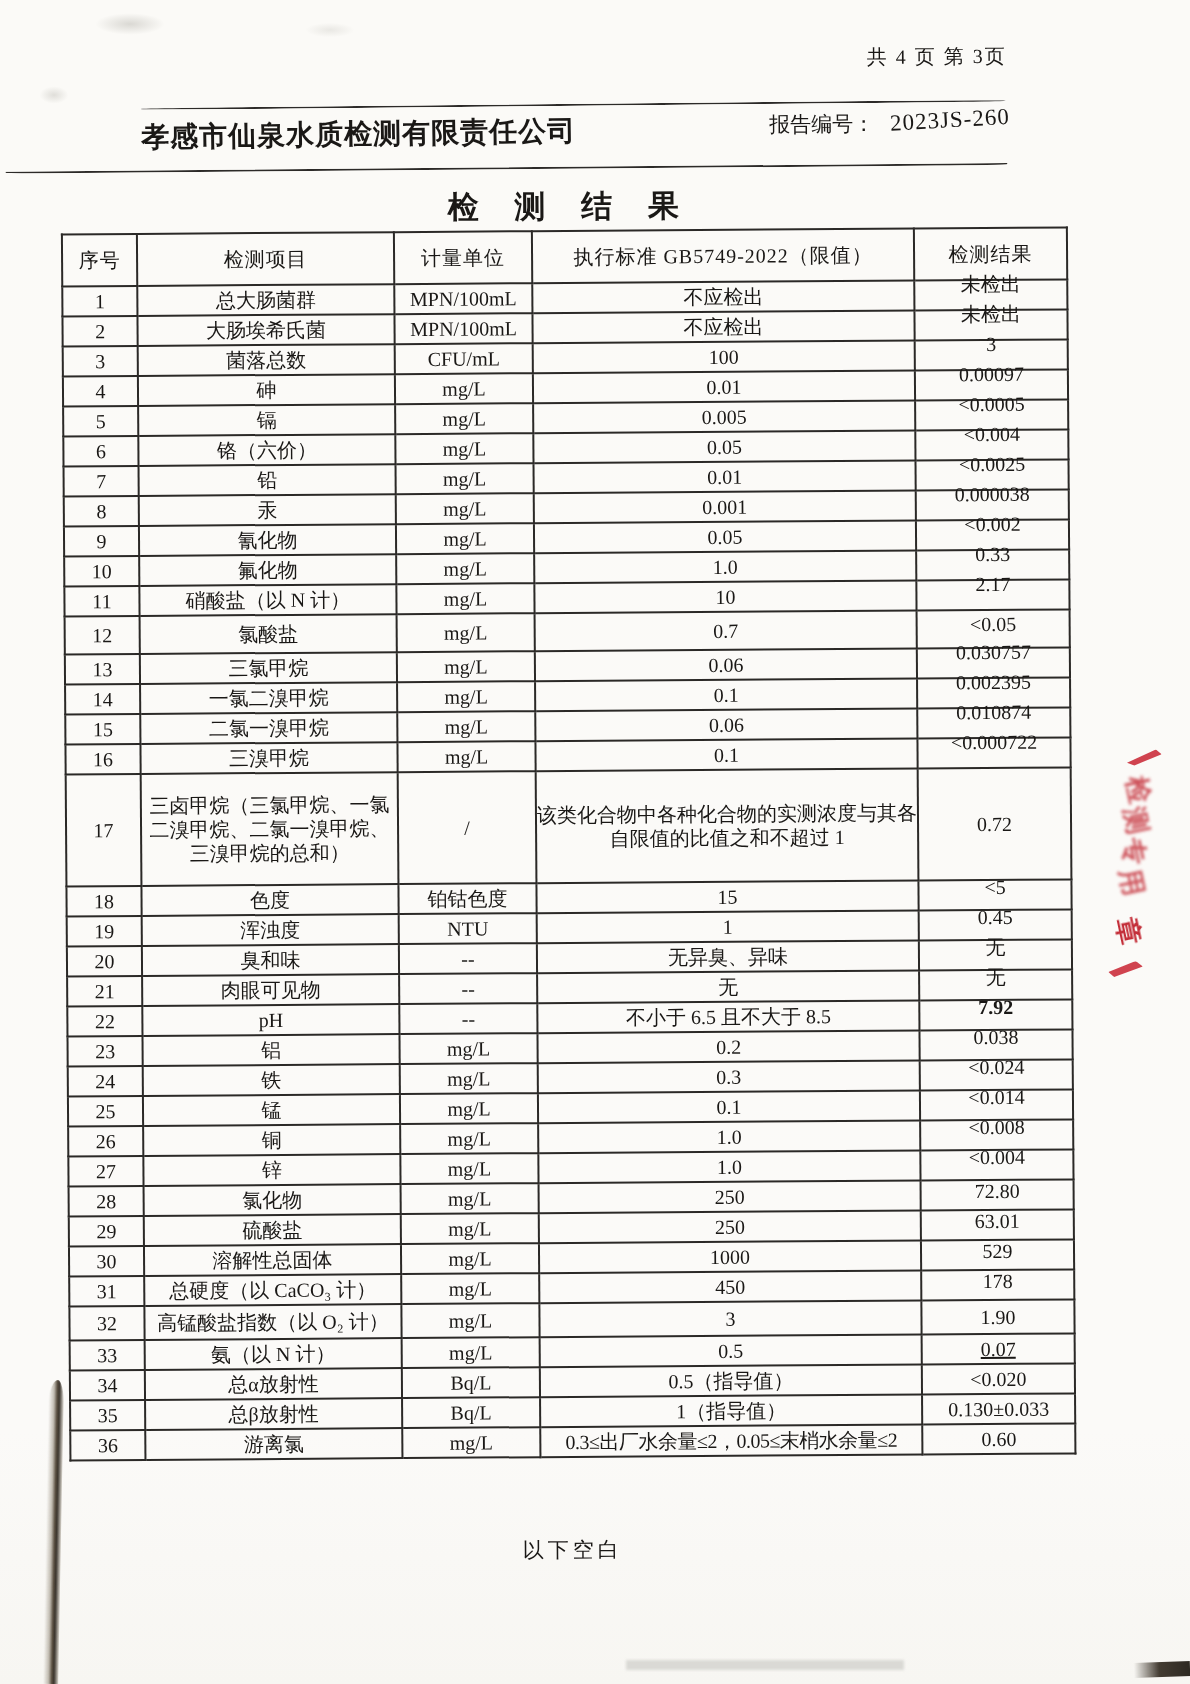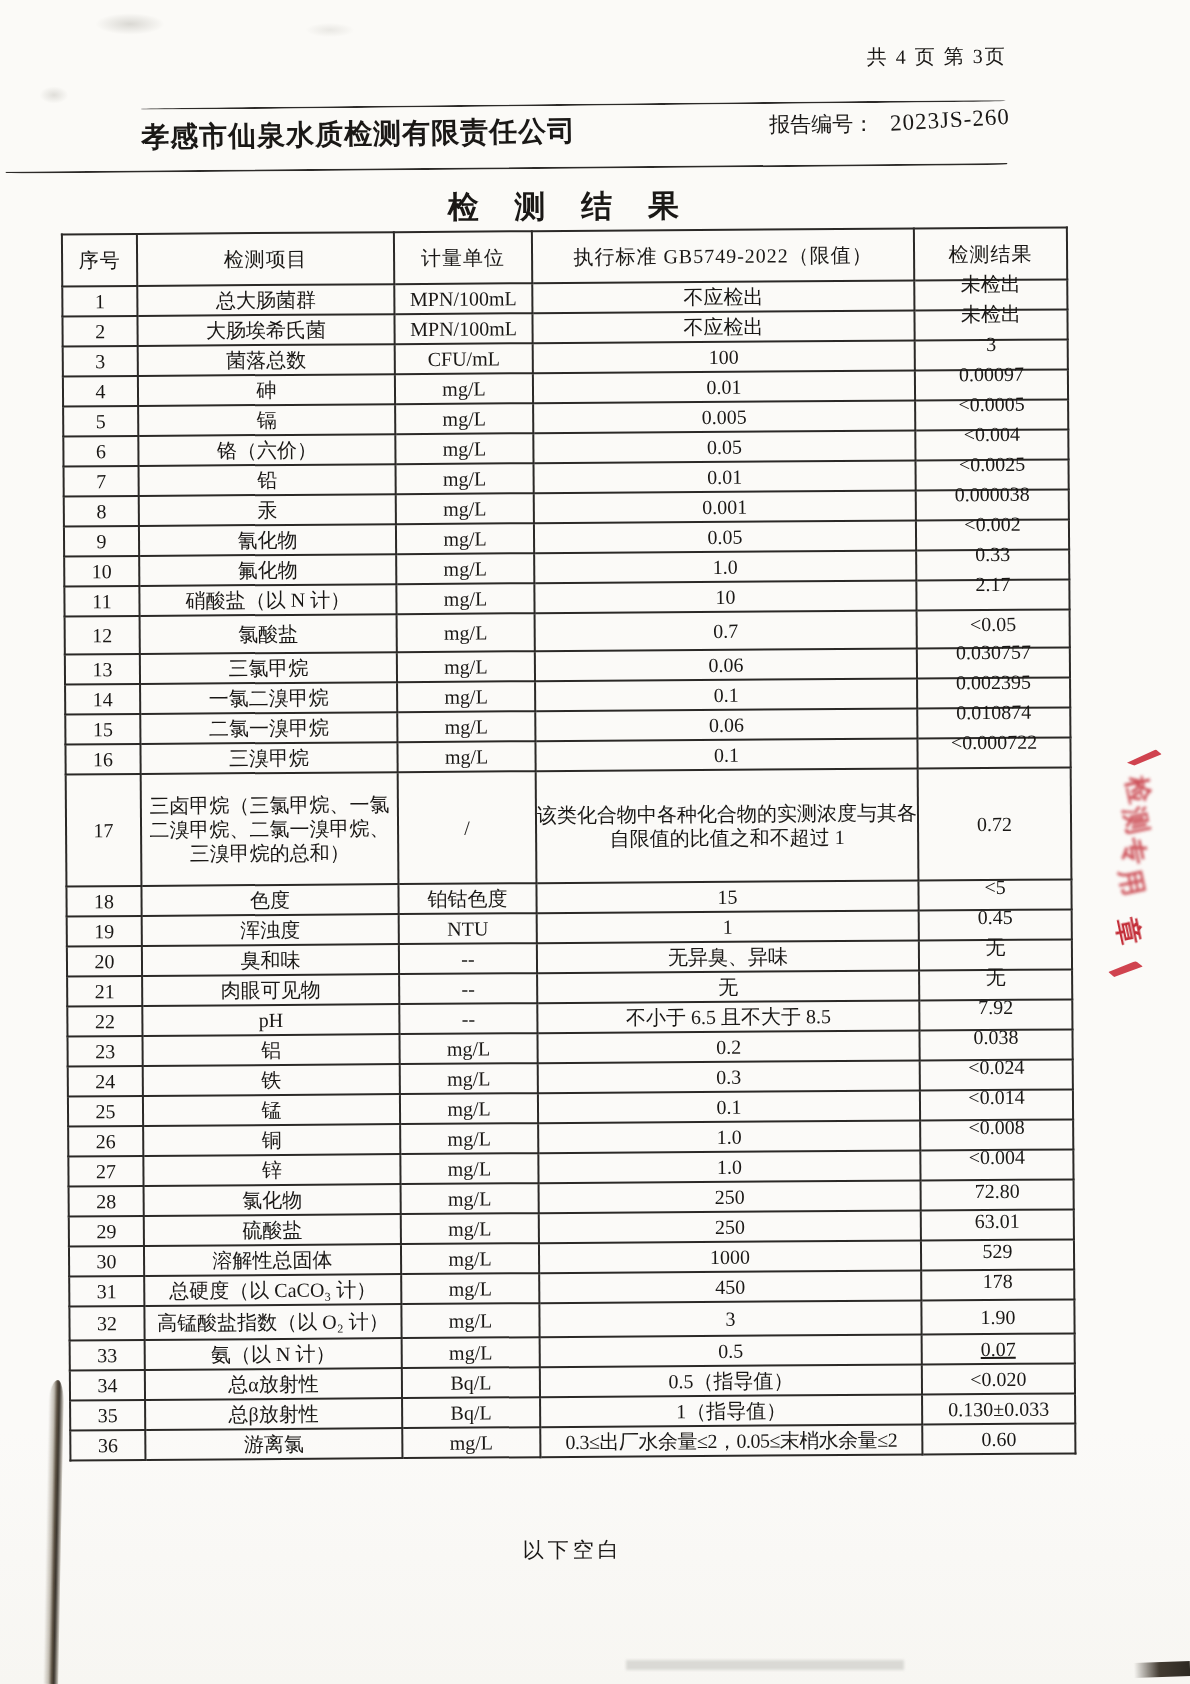--- a/index.html
+++ b/index.html
@@ -242,21 +242,21 @@
             <td><span>肉眼可见物</span></td>
             <td><span>--</span></td>
             <td><span>无</span></td>
             <td><span class="res" style="transform: translateY(-8px);">无</span></td>
           </tr>
           <tr>
             <td><span>22</span></td>
             <td><span>pH</span></td>
             <td><span>--</span></td>
             <td><span>不小于 6.5 且不大于 8.5</span></td>
-            <td><span class="res" style="transform: translateY(-8px);">7.92</span></td>
+            <td><span class="res" style="transform: translateY(-8px); font-weight: bold;">7.92</span></td>
           </tr>
           <tr>
             <td><span>23</span></td>
             <td><span>铝</span></td>
             <td><span>mg/L</span></td>
             <td><span>0.2</span></td>
             <td><span class="res" style="transform: translateY(-8px);">0.038</span></td>
           </tr>
           <tr>
             <td><span>24</span></td>

